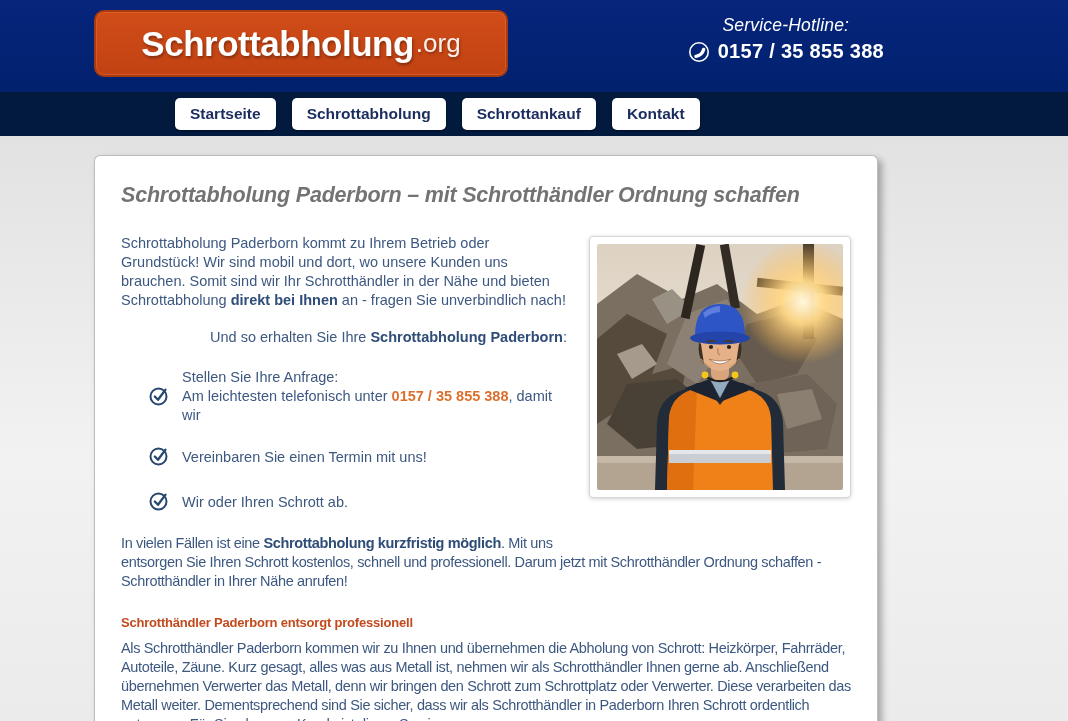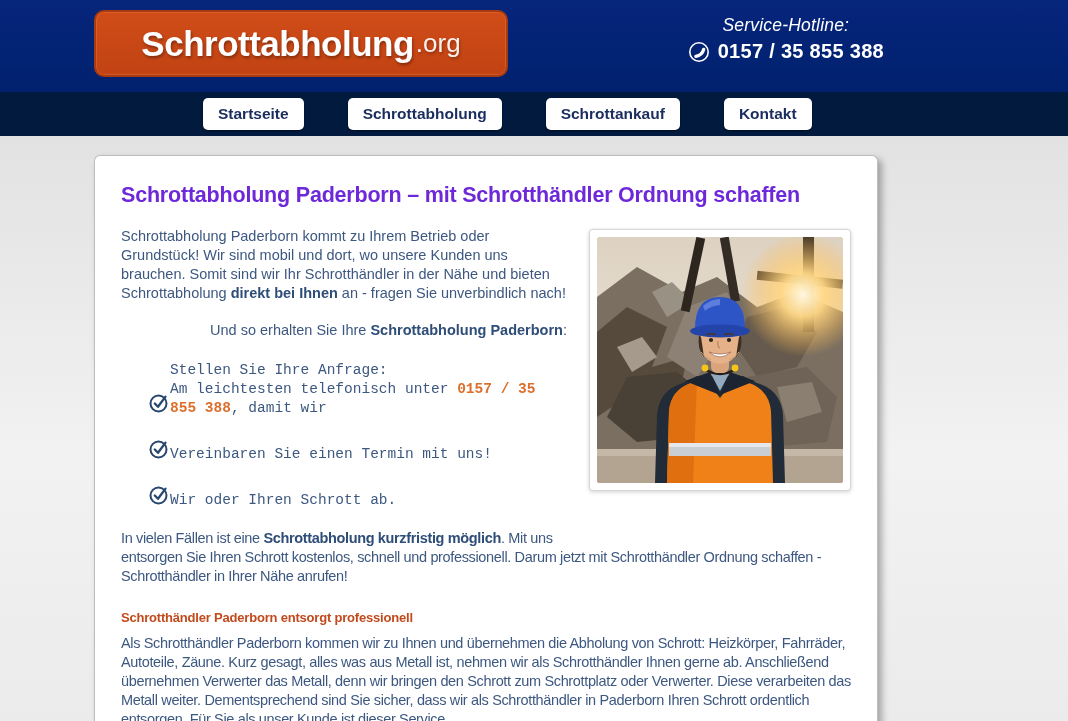--- a/index.html
+++ b/index.html
@@ -19,47 +19,47 @@
     text-shadow:1px 2px 3px rgba(0,0,0,.3); padding-left:2px; }
   .hotline { position:absolute; top:15px; right:184px; text-align:center; color:#fff; }
   .hotline-label { font-size:17.5px; font-weight:500; letter-spacing:.2px;font-style:italic; }
   .hotline-row { display:flex; align-items:center; justify-content:center; gap:8px; margin-top:4px; }
   .hotline-number { font-size:20px; font-weight:700; letter-spacing:.3px; }
 
   
   .nav { height:44px; background:#021a3e; display:flex; align-items:center; gap:16px; padding-left:175px; }
   .nav-btn { background:#fff; color:#1b2d5e; border:none; border-radius:5px;
     font-family:inherit; font-size:15.5px; font-weight:600; padding:7px 15px;
-    box-shadow:0 1px 2px rgba(0,0,0,.45); cursor:pointer;margin-left:28px; }
+    box-shadow:0 1px 2px rgba(0,0,0,.45); cursor:pointer; }
 
   
   .page { height:585px; background:linear-gradient(180deg,#e2e2e2 0%,#f2f2f2 55%,#ebebeb 100%); }
   .card { margin-left:94px; width:784px; position:relative; top:19px; height:620px;
     background:#fff; border:1px solid #bdbdbd; border-bottom:none;
     border-radius:6px 6px 0 0; box-shadow:4px 4px 7px rgba(0,0,0,.3);
     padding:27px 26px 0 26px; }
 
-  h1 { color:#6d28d9; font-size:21.5px; font-weight:700; letter-spacing:-.2px; margin-bottom:19px; }
+  h1 { color:#737373; font-size:21.5px; font-weight:700; letter-spacing:-.2px; margin-bottom:26px;font-style:italic; }
   h2 { color:#c24a1d; font-size:13px; font-weight:700; letter-spacing:-.2px; margin:24px 0 9px 0; }
 
   .txt { color:#3d5880; font-size:14.5px; line-height:19px; }
   .txt b { color:#2e4d78; font-weight:700; }
   .narrow { letter-spacing:-.35px; }
   .p2 { margin-top:18px;text-align:right; }
   .phone-inline { color:#dd6f2d; font-weight:700; }
 
   
   .photo-card { float:right; width:262px; height:262px; background:#fff;
     border:1px solid #d6d6d6; border-radius:4px; padding:7px;
     box-shadow:0 1px 4px rgba(0,0,0,.18); margin:2px 0 14px 22px; }
   .photo-card svg { display:block; border-radius:2px; }
 
   
   .checklist { margin:21px 0 0 28px; }
-  .chk-item { display:flex; align-items:flex-end; margin-bottom:19px;font-family:Liberation Mono, monospace; }
+  .chk-item { display:flex; align-items:center; gap:12px; margin-bottom:19px; }
   .chk-icon { flex:0 0 auto; margin-top:1px; }
   .p3 { margin-top:3px; }
   .p4 { margin-top:0; }
 </style>
 </head>
 <body>
 
 <header class="hdr">
   <div class="logo-box">
     <span class="logo-brand">Schrottabholung</span>

